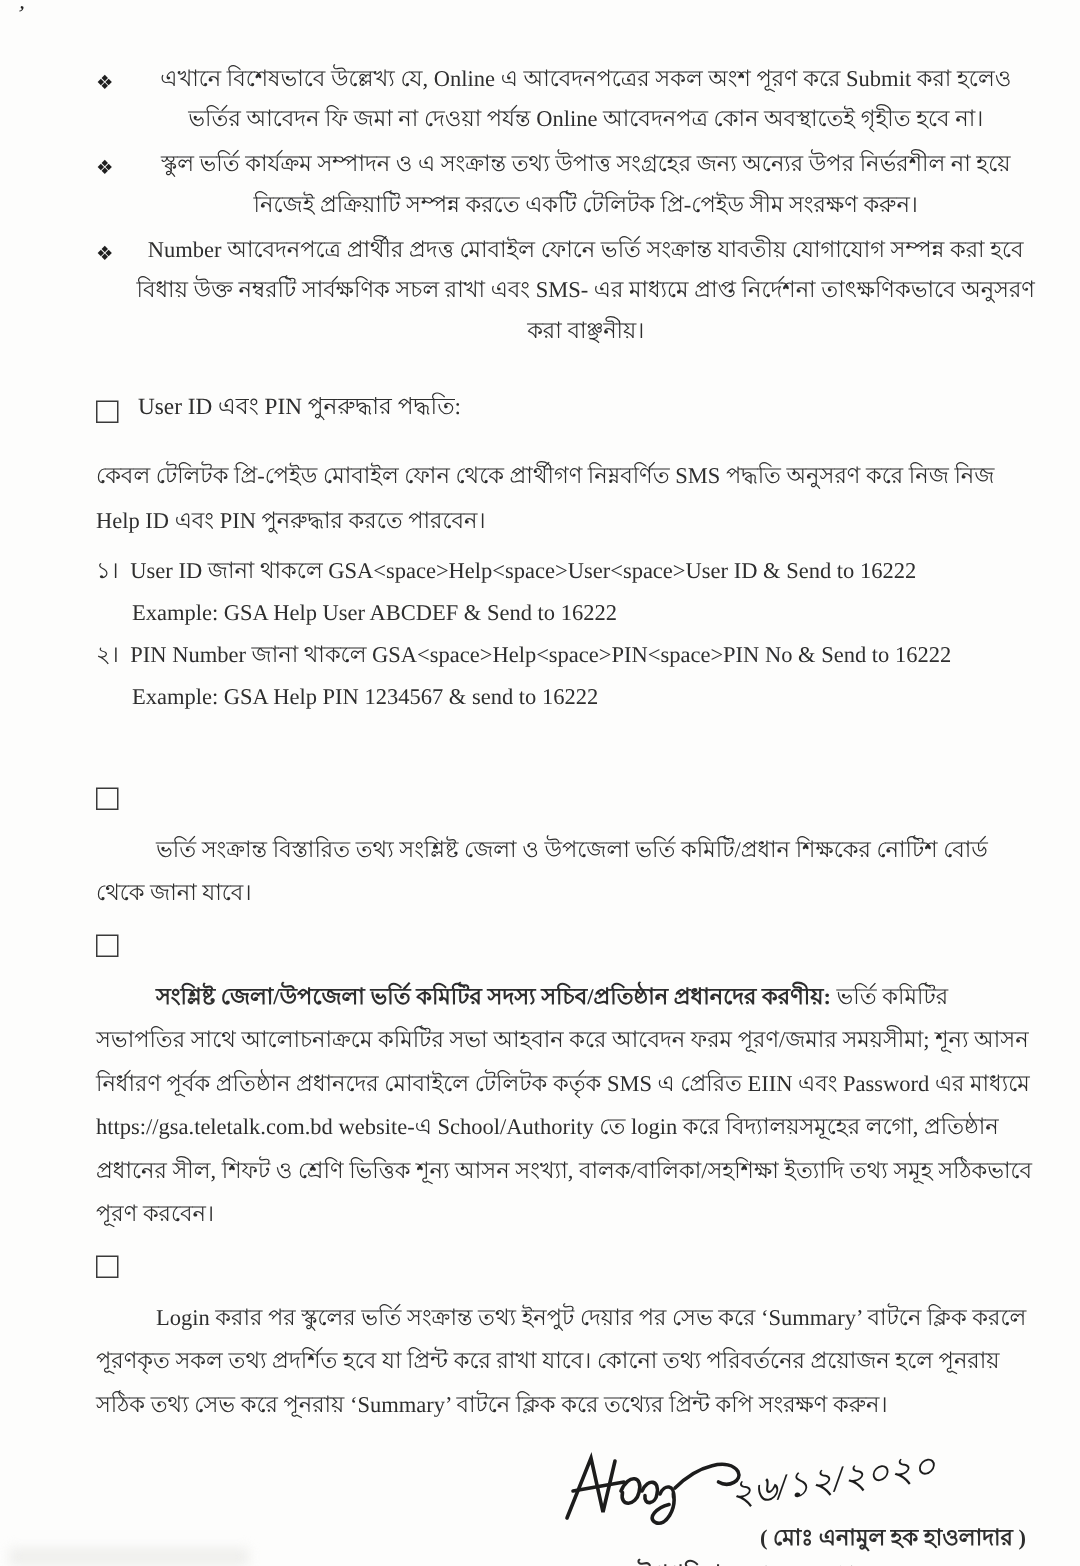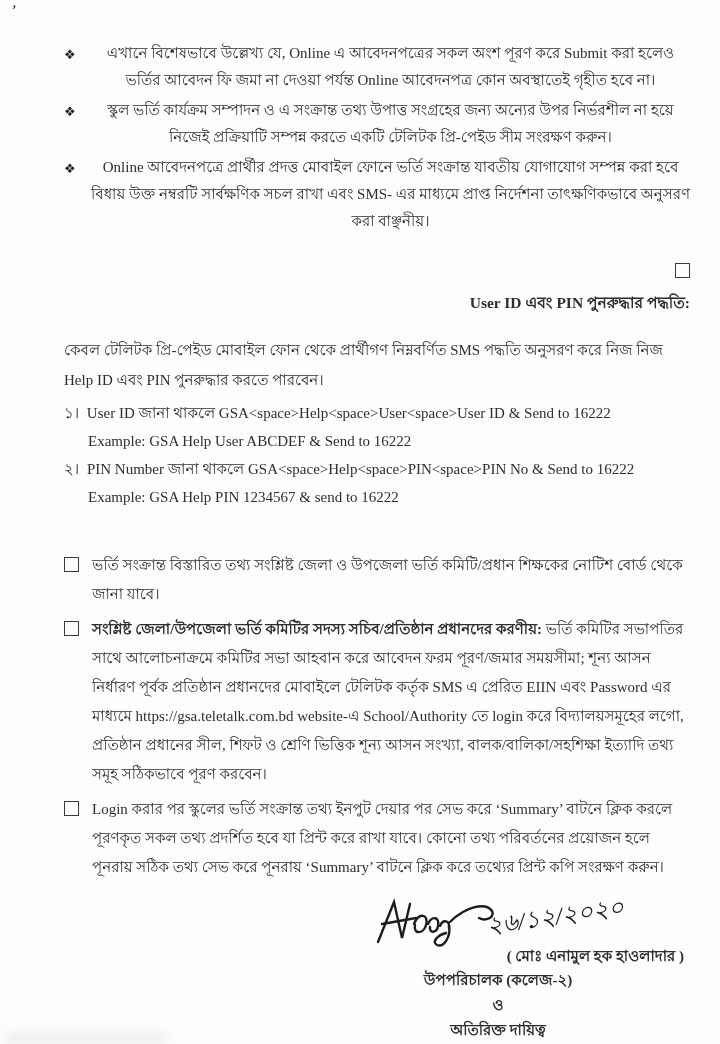--- a/index.html
+++ b/index.html
@@ -23,36 +23,36 @@
     background:#e9e9e6;filter:blur(4px);opacity:.7;
   }
   .content{padding:40px 30px 0 64px;}
 
   
   .note-item{display:flex;gap:11px;margin-bottom:3px;}
   .note-bullet{flex:none;width:16px;font-size:13px;line-height:27px;color:#1f1f1f;padding-top:1px;}
   .note-text{flex:1;font-size:15px;line-height:27px;text-align:center;}
 
   
-  .section-heading{display:flex;align-items:flex-end;gap:13px;margin-top:24px;font-weight:bold;font-size:15.5px;flex-direction:column;}
+  .section-heading{display:flex;align-items:center;gap:13px;margin-top:24px;font-weight:normal;font-size:15.5px;}
   .cbx{flex:none;display:inline-block;width:13px;height:13px;border:1.7px solid #3a3a3a;margin-top:4px;background:transparent;}
 
   .intro{margin-top:18px;font-size:15px;line-height:30px;}
 
   .steps{margin-top:4px;}
   .step-line{font-size:15px;line-height:28px;}
   .step-no{margin-right:4px;}
   .step-example{padding-left:24px;font-size:15px;line-height:28px;}
 
   
   .inst-list{margin-top:40px;}
-  .inst-item{display:flex;gap:13px;margin-bottom:6px;}
+  .inst-item{display:flex;gap:13px;margin-bottom:6px;flex-direction:column;}
   .inst-item .cbx{margin-top:6px;}
   .inst-text{flex:1;font-size:15px;line-height:29px;}
-  .inst-lead{font-weight:bold;}
+  .inst-lead{font-weight:bold;margin-left:40px;}
   .inst-link{}
 
   
   .sig-block{
     margin-top:12px;margin-left:auto;margin-right:6px;
     width:372px;text-align:center;
   }
   .sig-svg{display:block;margin-left:auto;margin-right:14px;}
   .sig-name{font-size:15px;font-weight:bold;line-height:24px;margin-top:-6px;text-align:right;}
   .sig-line{font-size:15px;font-weight:bold;line-height:25px;}
@@ -70,21 +70,21 @@
       <div class="note-item">
         <span class="note-bullet">❖</span>
         <span class="note-text">এখানে বিশেষভাবে উল্লেখ্য যে,  Online এ আবেদনপত্রের সকল অংশ পূরণ করে Submit করা হলেও ভর্তির আবেদন ফি জমা না দেওয়া পর্যন্ত Online আবেদনপত্র কোন অবস্থাতেই গৃহীত হবে না।</span>
       </div>
       <div class="note-item">
         <span class="note-bullet">❖</span>
         <span class="note-text">স্কুল ভর্তি কার্যক্রম সম্পাদন ও এ সংক্রান্ত তথ্য উপাত্ত সংগ্রহের জন্য অন্যের উপর নির্ভরশীল না হয়ে নিজেই প্রক্রিয়াটি সম্পন্ন করতে একটি টেলিটক প্রি-পেইড সীম সংরক্ষণ করুন।</span>
       </div>
       <div class="note-item">
         <span class="note-bullet">❖</span>
-        <span class="note-text">Online আবেদনপত্রে প্রার্থীর প্রদত্ত মোবাইল ফোনে ভর্তি সংক্রান্ত যাবতীয় যোগাযোগ সম্পন্ন করা হবে বিধায় উক্ত নম্বরটি সার্বক্ষণিক সচল রাখা এবং SMS- এর মাধ্যমে প্রাপ্ত নির্দেশনা তাৎক্ষণিকভাবে অনুসরণ করা বাঞ্ছনীয়।</span>
+        <span class="note-text">Number আবেদনপত্রে প্রার্থীর প্রদত্ত মোবাইল ফোনে ভর্তি সংক্রান্ত যাবতীয় যোগাযোগ সম্পন্ন করা হবে বিধায় উক্ত নম্বরটি সার্বক্ষণিক সচল রাখা এবং SMS- এর মাধ্যমে প্রাপ্ত নির্দেশনা তাৎক্ষণিকভাবে অনুসরণ করা বাঞ্ছনীয়।</span>
       </div>
     </div>
 
     <div class="section-heading">
       <span class="cbx"></span>
       <span>User ID এবং PIN পুনরুদ্ধার পদ্ধতি:</span>
     </div>
 
     <div class="intro">কেবল টেলিটক প্রি-পেইড মোবাইল ফোন থেকে প্রার্থীগণ নিম্নবর্ণিত SMS পদ্ধতি অনুসরণ করে নিজ নিজ Help ID  এবং PIN পুনরুদ্ধার করতে পারবেন।</div>
 

